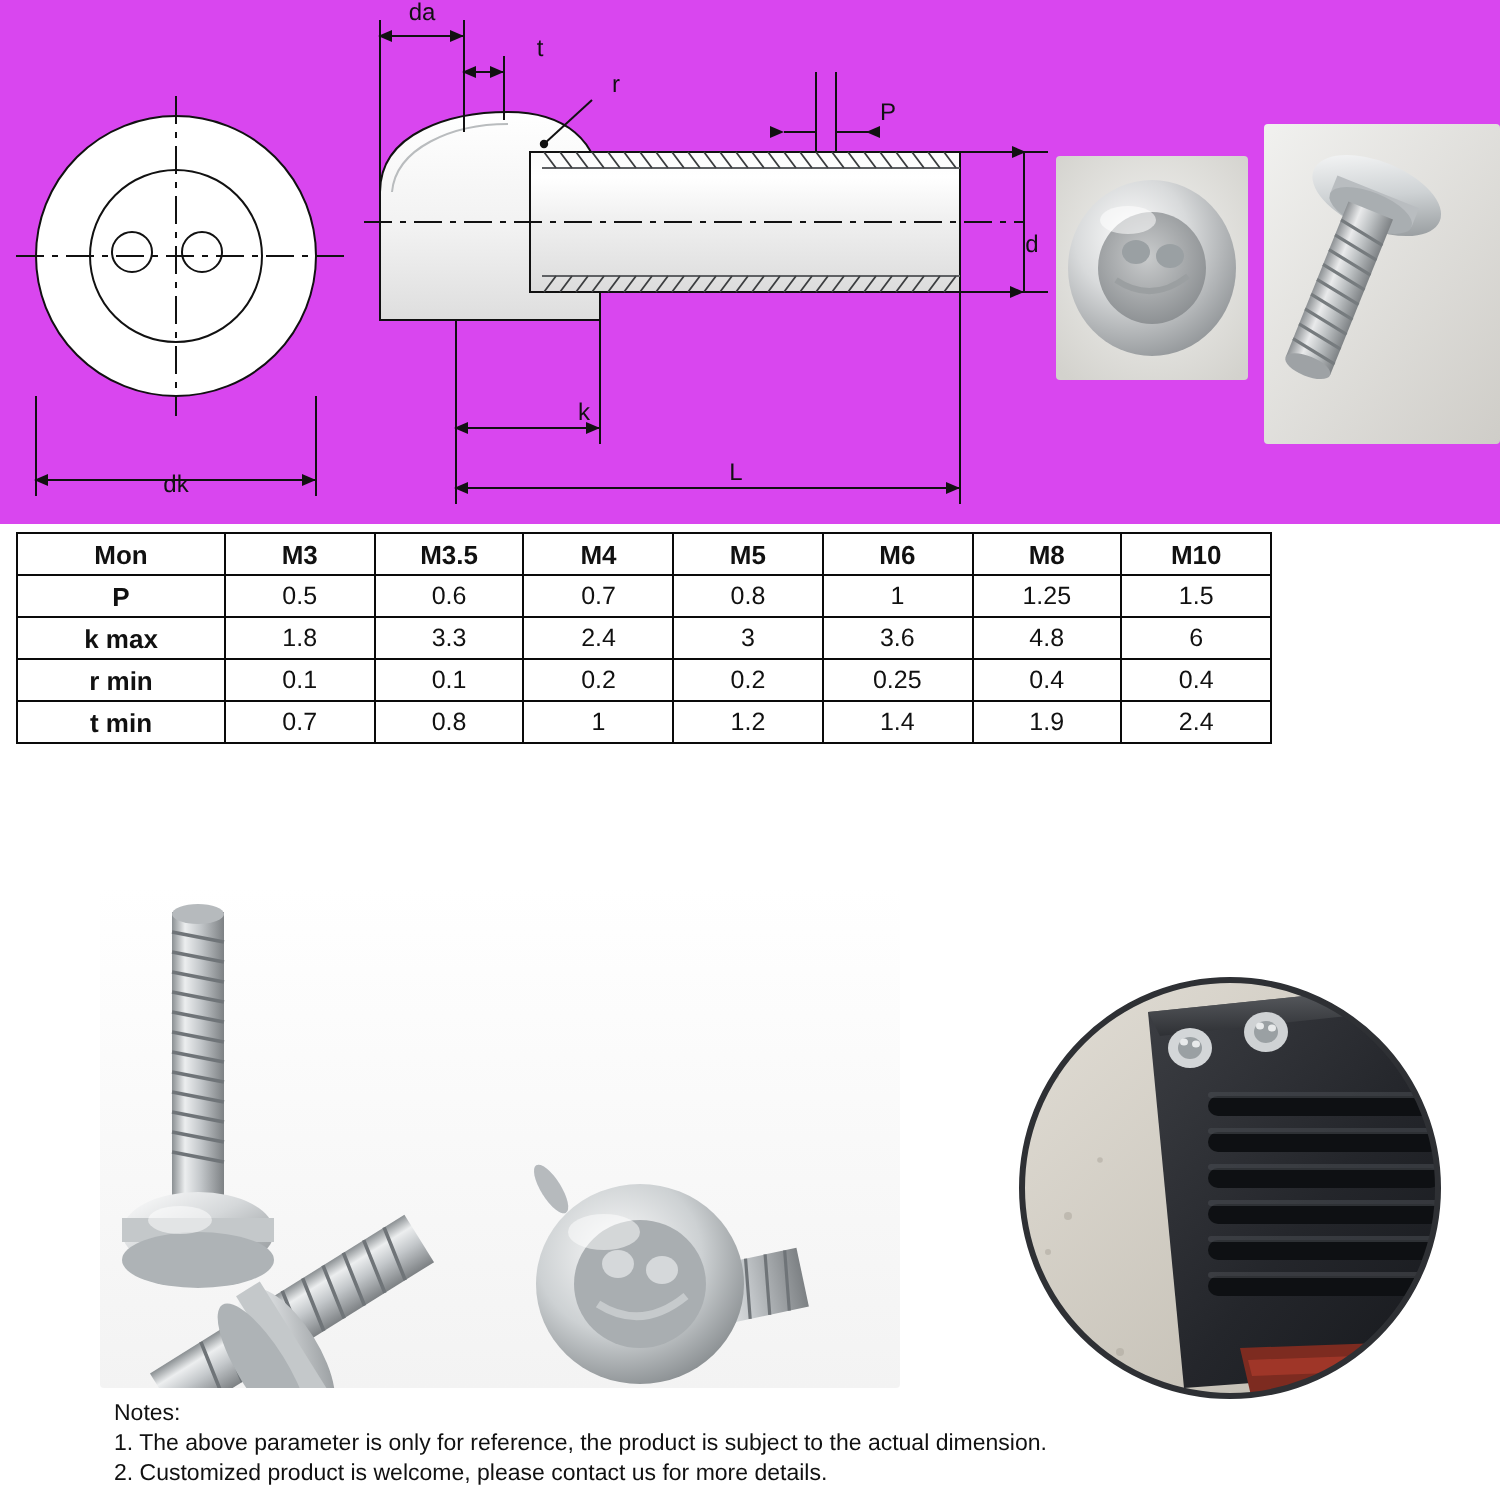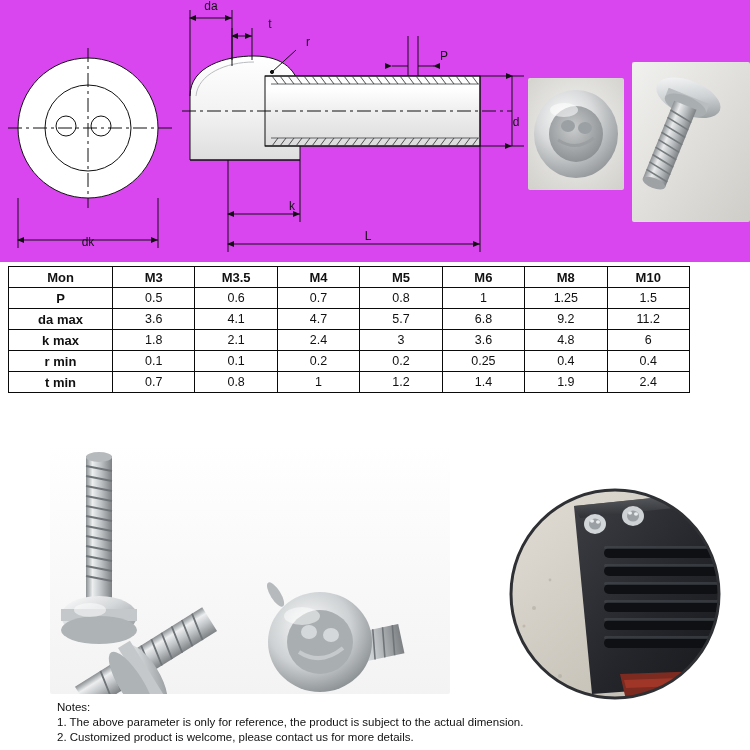--- a/index.html
+++ b/index.html
@@ -37,21 +37,21 @@
 
   
   .table-wrap {
     position: absolute;
     left: 8px;
     top: 266px;
     width: 734px;
   }
   table.spec {
     border-collapse: collapse;
-    width: 682px;
+    width: 628px;
     table-layout: fixed;
     font-size: 12.5px;
   }
   table.spec td, table.spec th {
     border: 1px solid #0a0a0a;
     text-align: center;
     height: 20px;
     padding: 0;
     line-height: 19px;
     font-weight: normal;
@@ -291,33 +291,23 @@
         <td class="rowhead">P</td>
         <td>0.5</td>
         <td>0.6</td>
         <td>0.7</td>
         <td>0.8</td>
         <td>1</td>
         <td>1.25</td>
         <td>1.5</td>
       </tr>
       <tr>
-        <td class="rowhead">da max</td>
-        <td>3.6</td>
-        <td>4.1</td>
-        <td>4.7</td>
-        <td>5.7</td>
-        <td>6.8</td>
-        <td>9.2</td>
-        <td>11.2</td>
-      </tr>
-      <tr>
         <td class="rowhead">k max</td>
         <td>1.8</td>
-        <td>2.1</td>
+        <td>3.3</td>
         <td>2.4</td>
         <td>3</td>
         <td>3.6</td>
         <td>4.8</td>
         <td>6</td>
       </tr>
       <tr>
         <td class="rowhead">r min</td>
         <td>0.1</td>
         <td>0.1</td>

